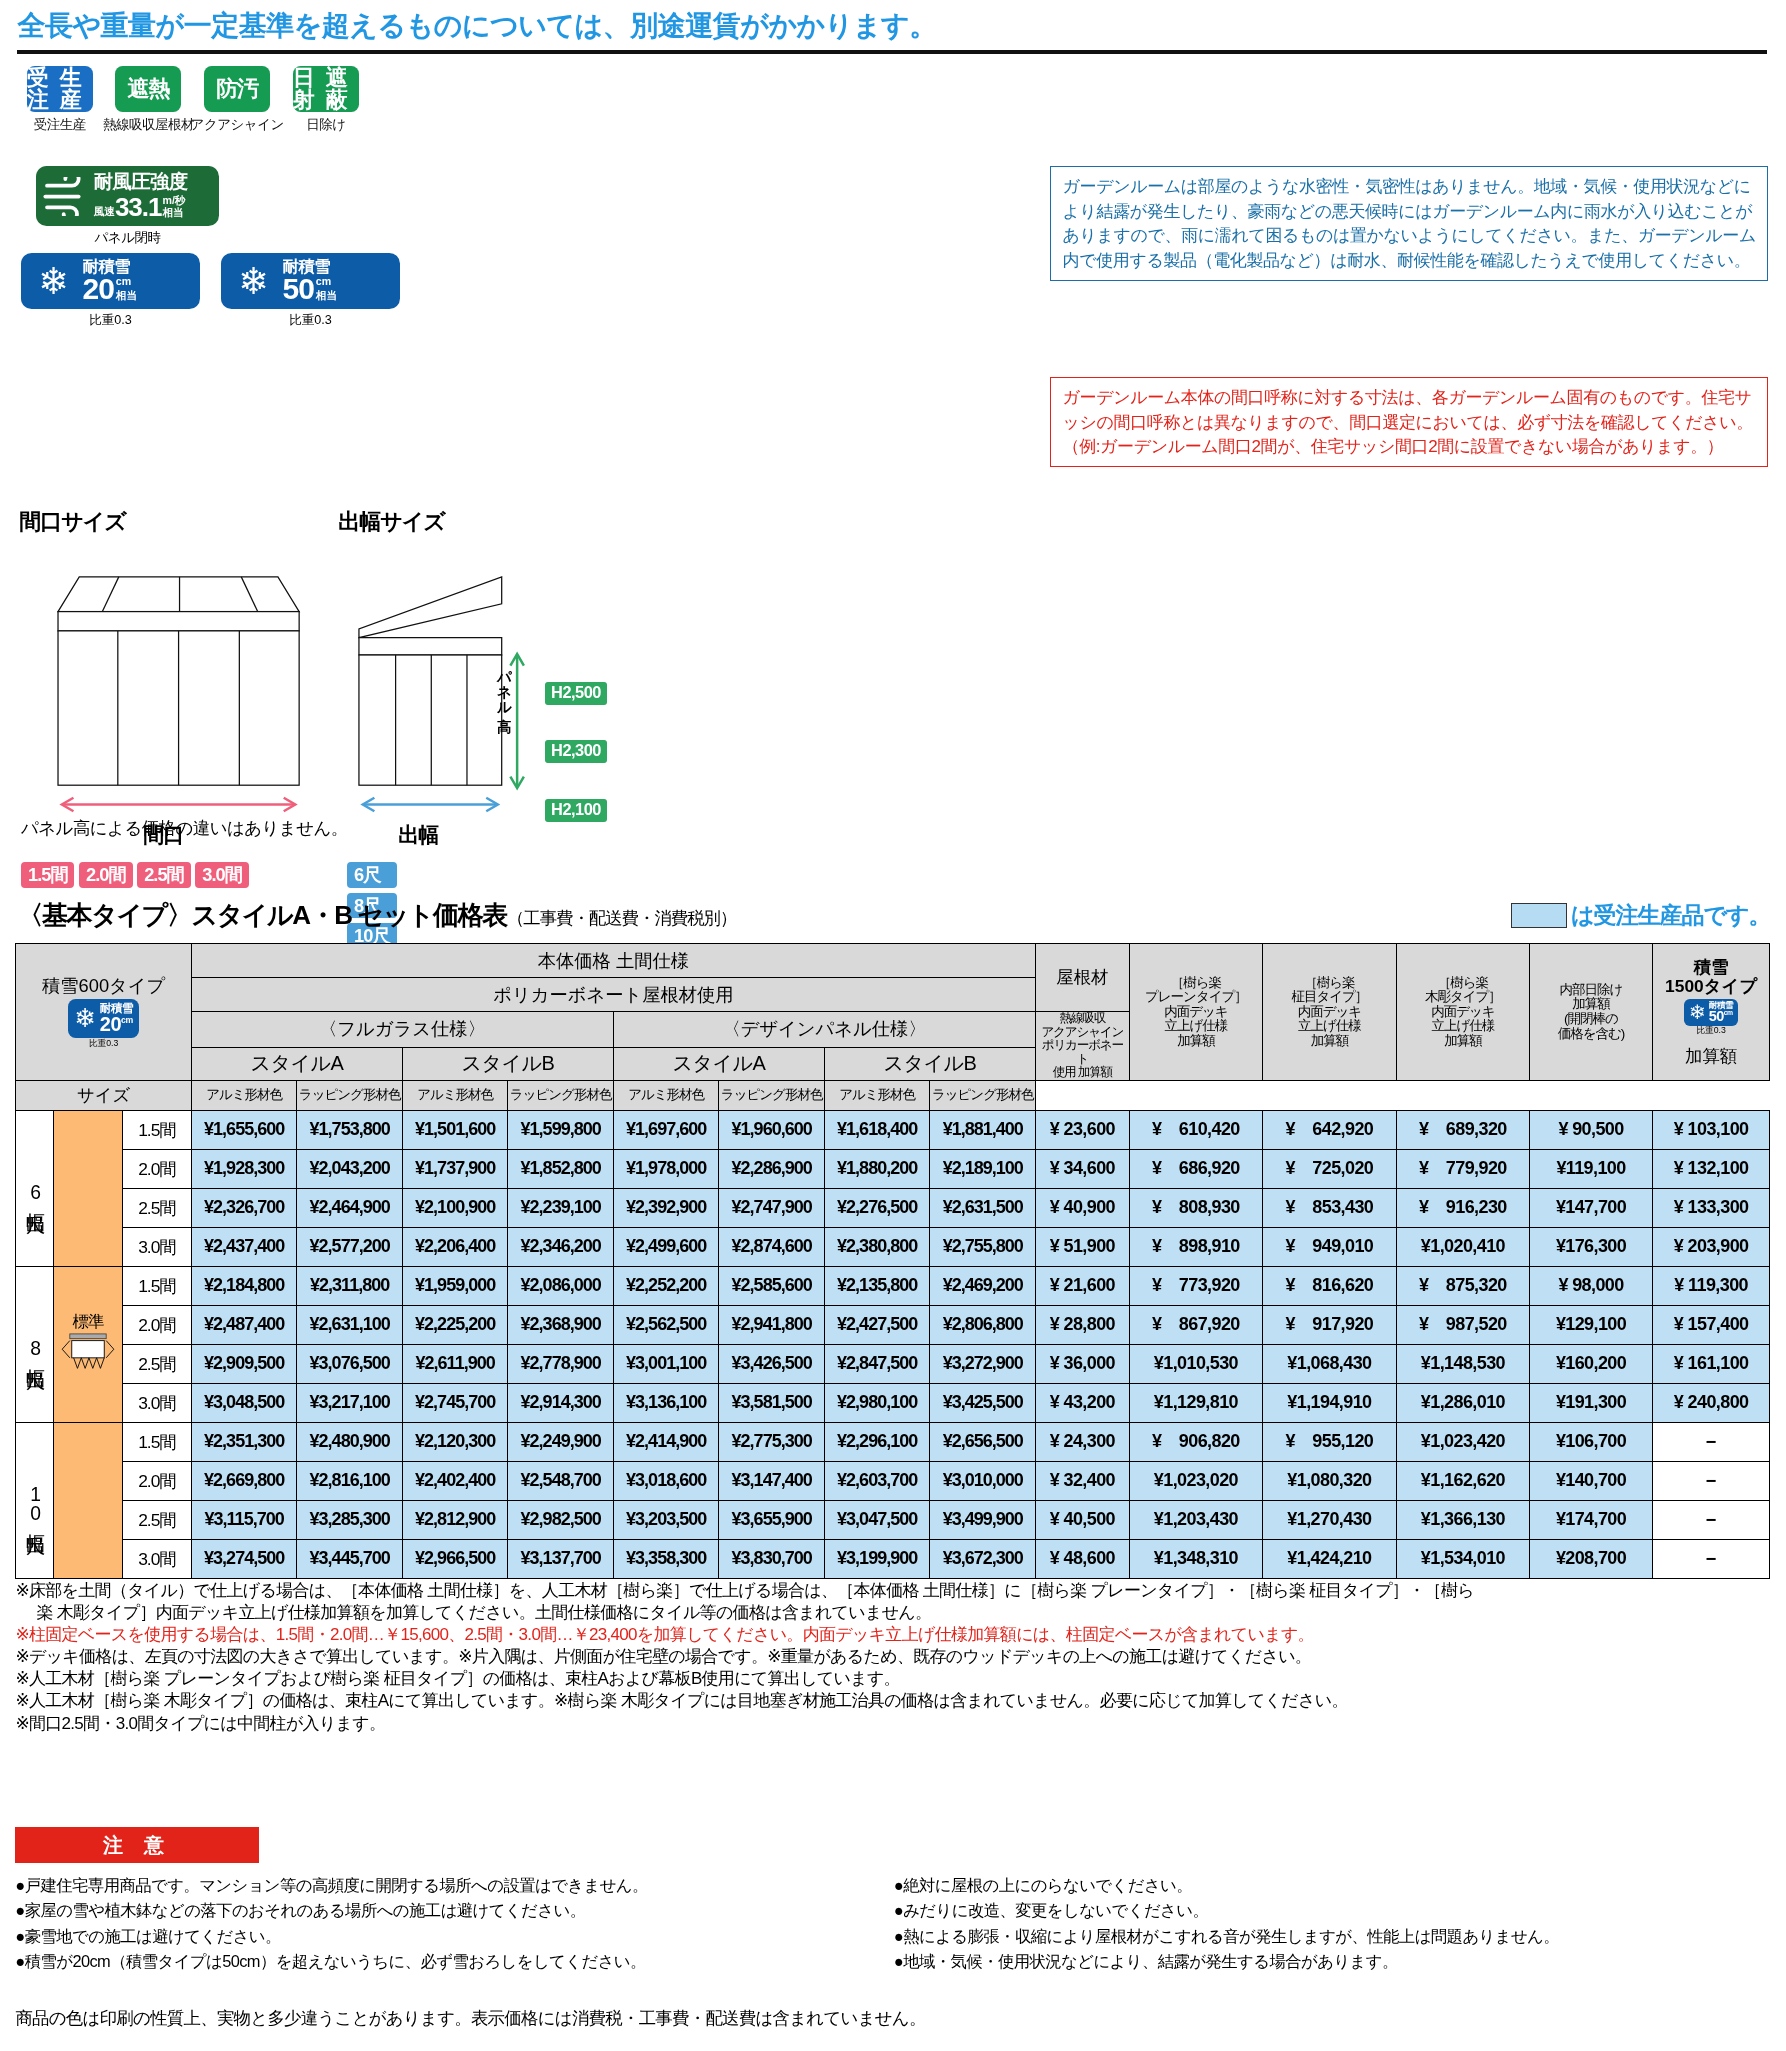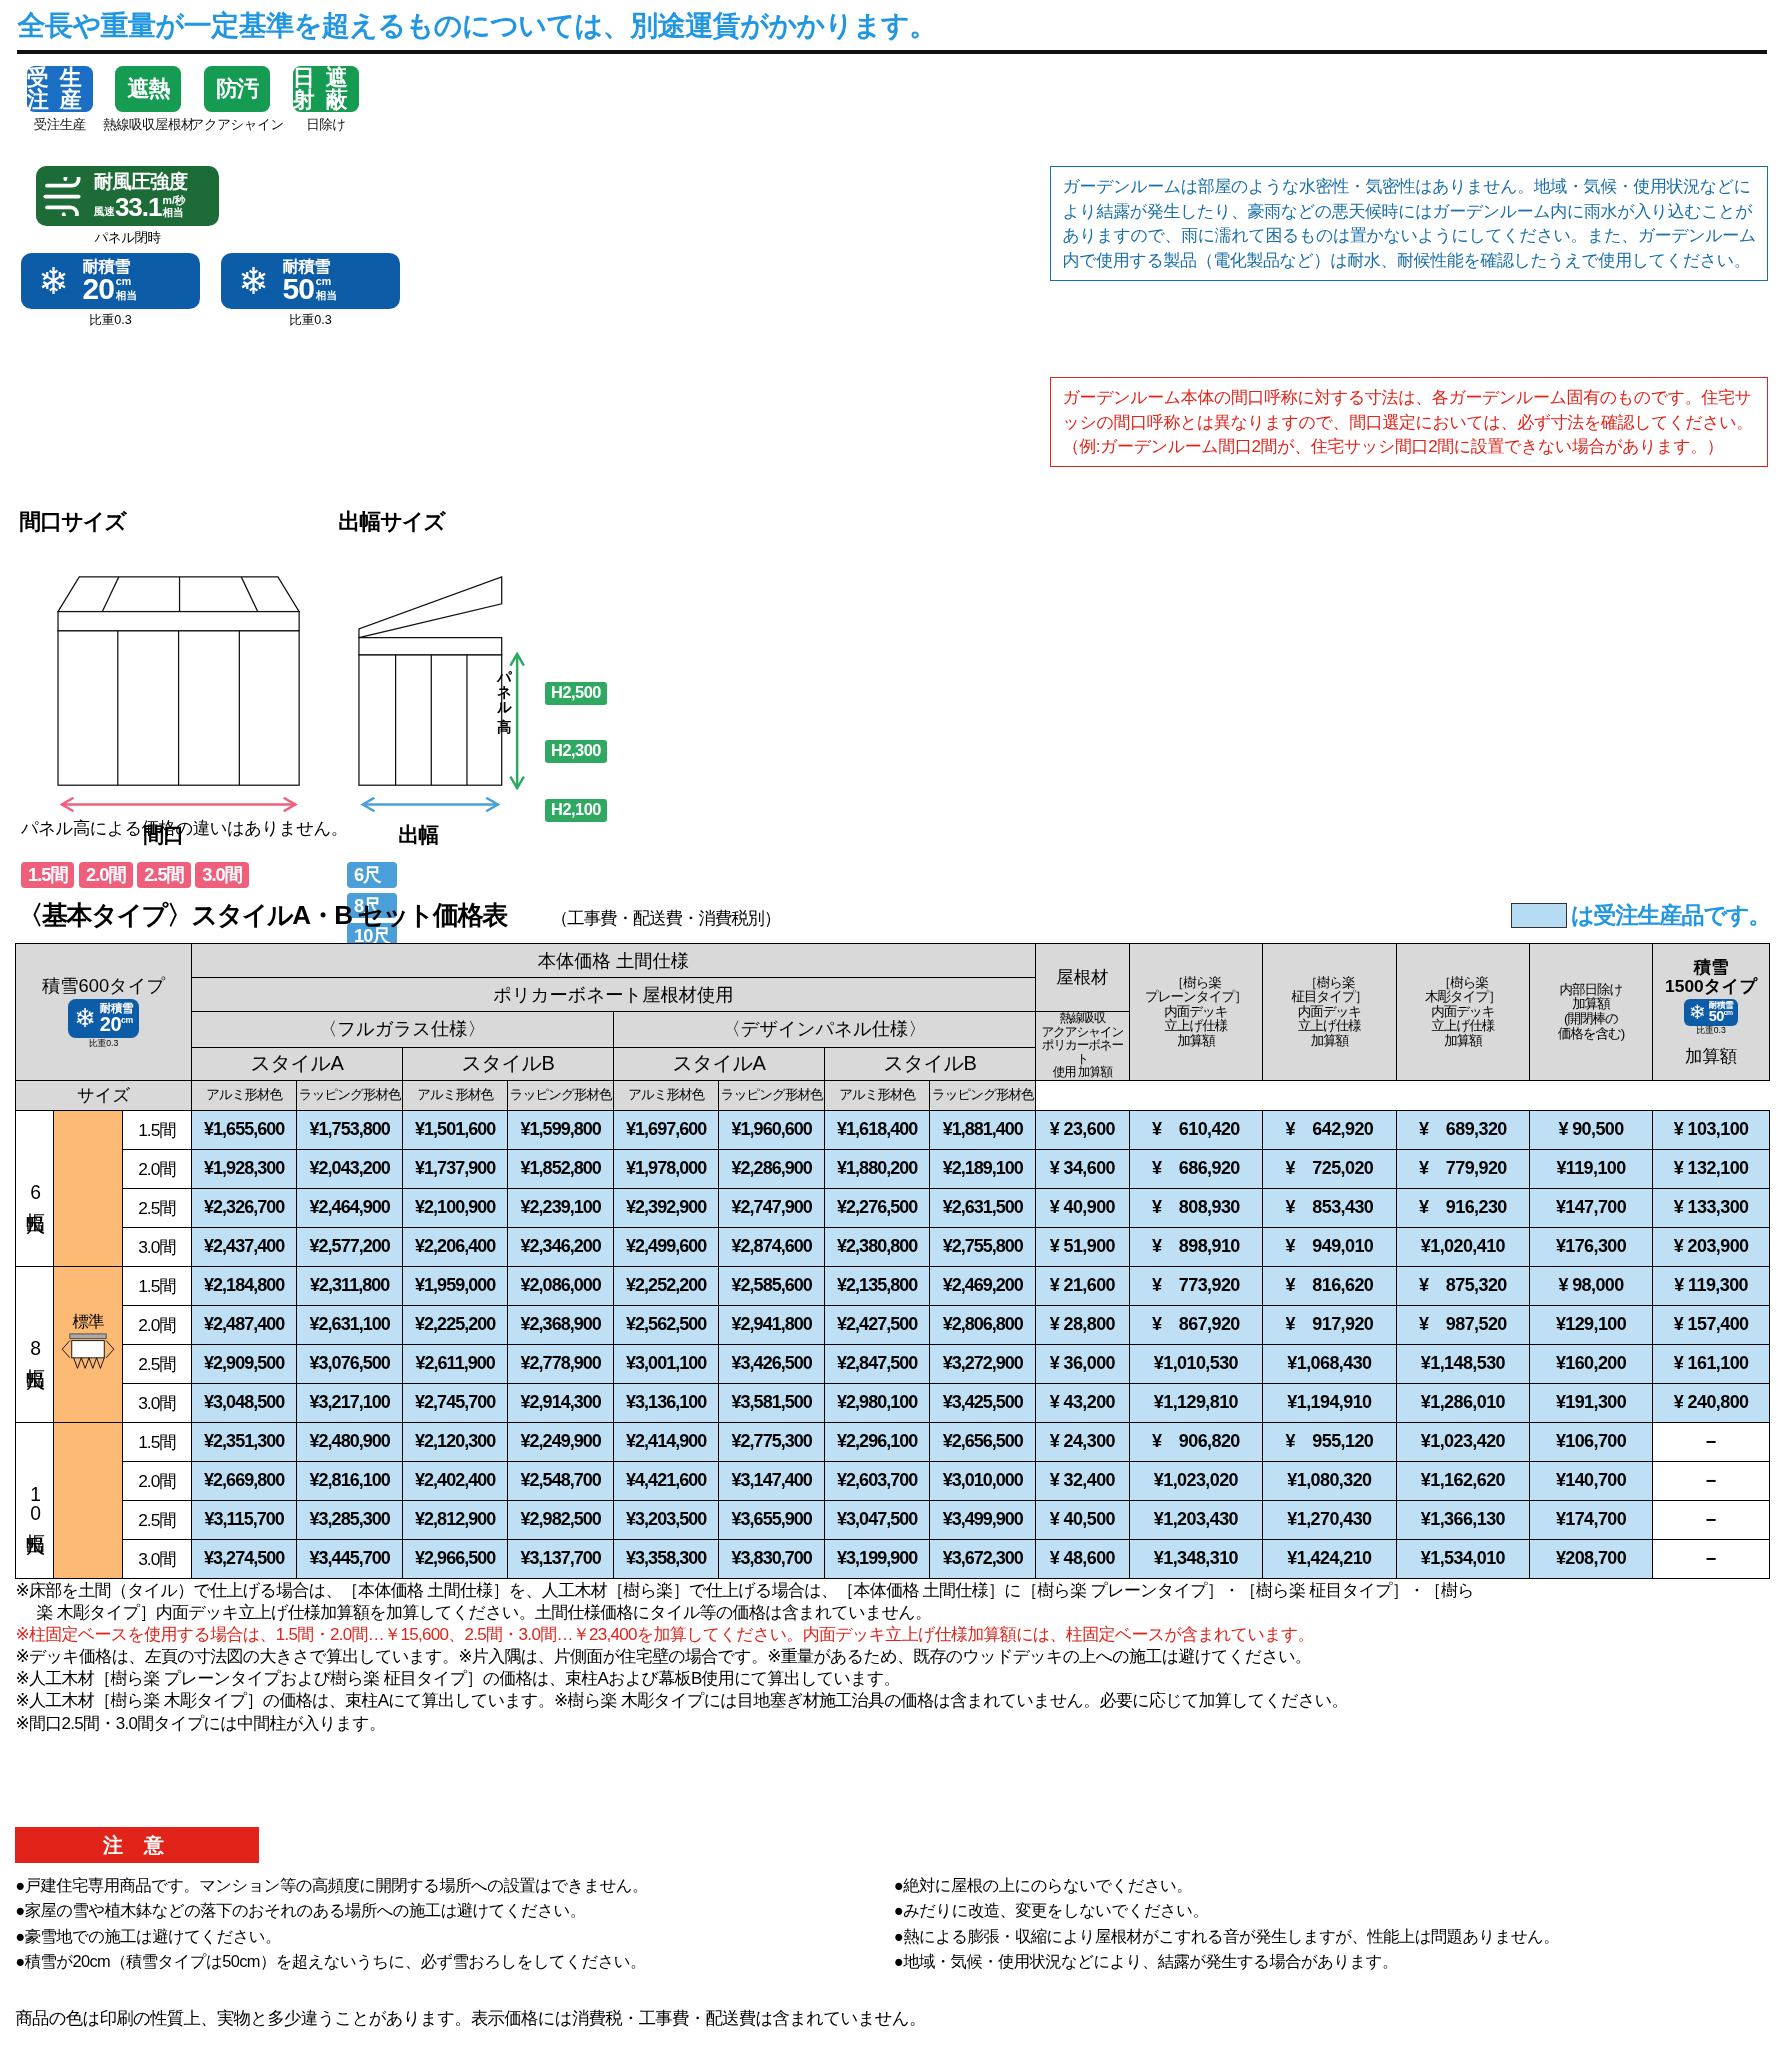--- a/index.html
+++ b/index.html
@@ -100,21 +100,21 @@
   }
   .panel-h-label {
     position:absolute; writing-mode:vertical-rl; font-size:14.5px; letter-spacing:-1px;
     font-weight:bold;
   }
   .note-under { position:absolute; left:21px; top:816px; font-size:17.4px; letter-spacing:-0.5px; }
 
   
   .tbl-title { position:absolute; left:17.4px; top:898px; }
   .tbl-title .main { font-size:26px; font-weight:bold; letter-spacing:-1.4px; }
-  .tbl-title .sub { font-size:17.4px; letter-spacing:-1px;margin-left:44px; }
+  .tbl-title .sub { font-size:17.4px; letter-spacing:-1px; }
   .legend-made {
     position:absolute; right:15.4px; top:900px;
     display:flex; align-items:center; gap:3.9px;
     font-size:23px; font-weight:bold; color:#2196e3; letter-spacing:-1px;
   }
   .legend-swatch { width:54px; height:23px; background:#b5dcf2; border:1px solid #333; }
 
   
   table.price {
     position:absolute; left:15.4px; top:943px; width:1755px;
@@ -635,21 +635,21 @@
           <td class="price-cell wide">¥1,023,420</td>
           <td class="price-cell wide">¥106,700</td>
           <td class="dash" style="text-align: center;">−</td>
         </tr>
         <tr>
           <td class="sizecell">2.0間</td>
           <td class="price-cell">¥2,669,800</td>
           <td class="price-cell">¥2,816,100</td>
           <td class="price-cell">¥2,402,400</td>
           <td class="price-cell">¥2,548,700</td>
-          <td class="price-cell">¥4,421,600</td>
+          <td class="price-cell">¥3,018,600</td>
           <td class="price-cell">¥3,147,400</td>
           <td class="price-cell">¥2,603,700</td>
           <td class="price-cell">¥3,010,000</td>
           <td class="price-cell wide">¥ 32,400</td>
           <td class="price-cell wide">¥1,023,020</td>
           <td class="price-cell wide">¥1,080,320</td>
           <td class="price-cell wide">¥1,162,620</td>
           <td class="price-cell wide">¥140,700</td>
           <td class="dash" style="text-align: center;">−</td>
         </tr>

